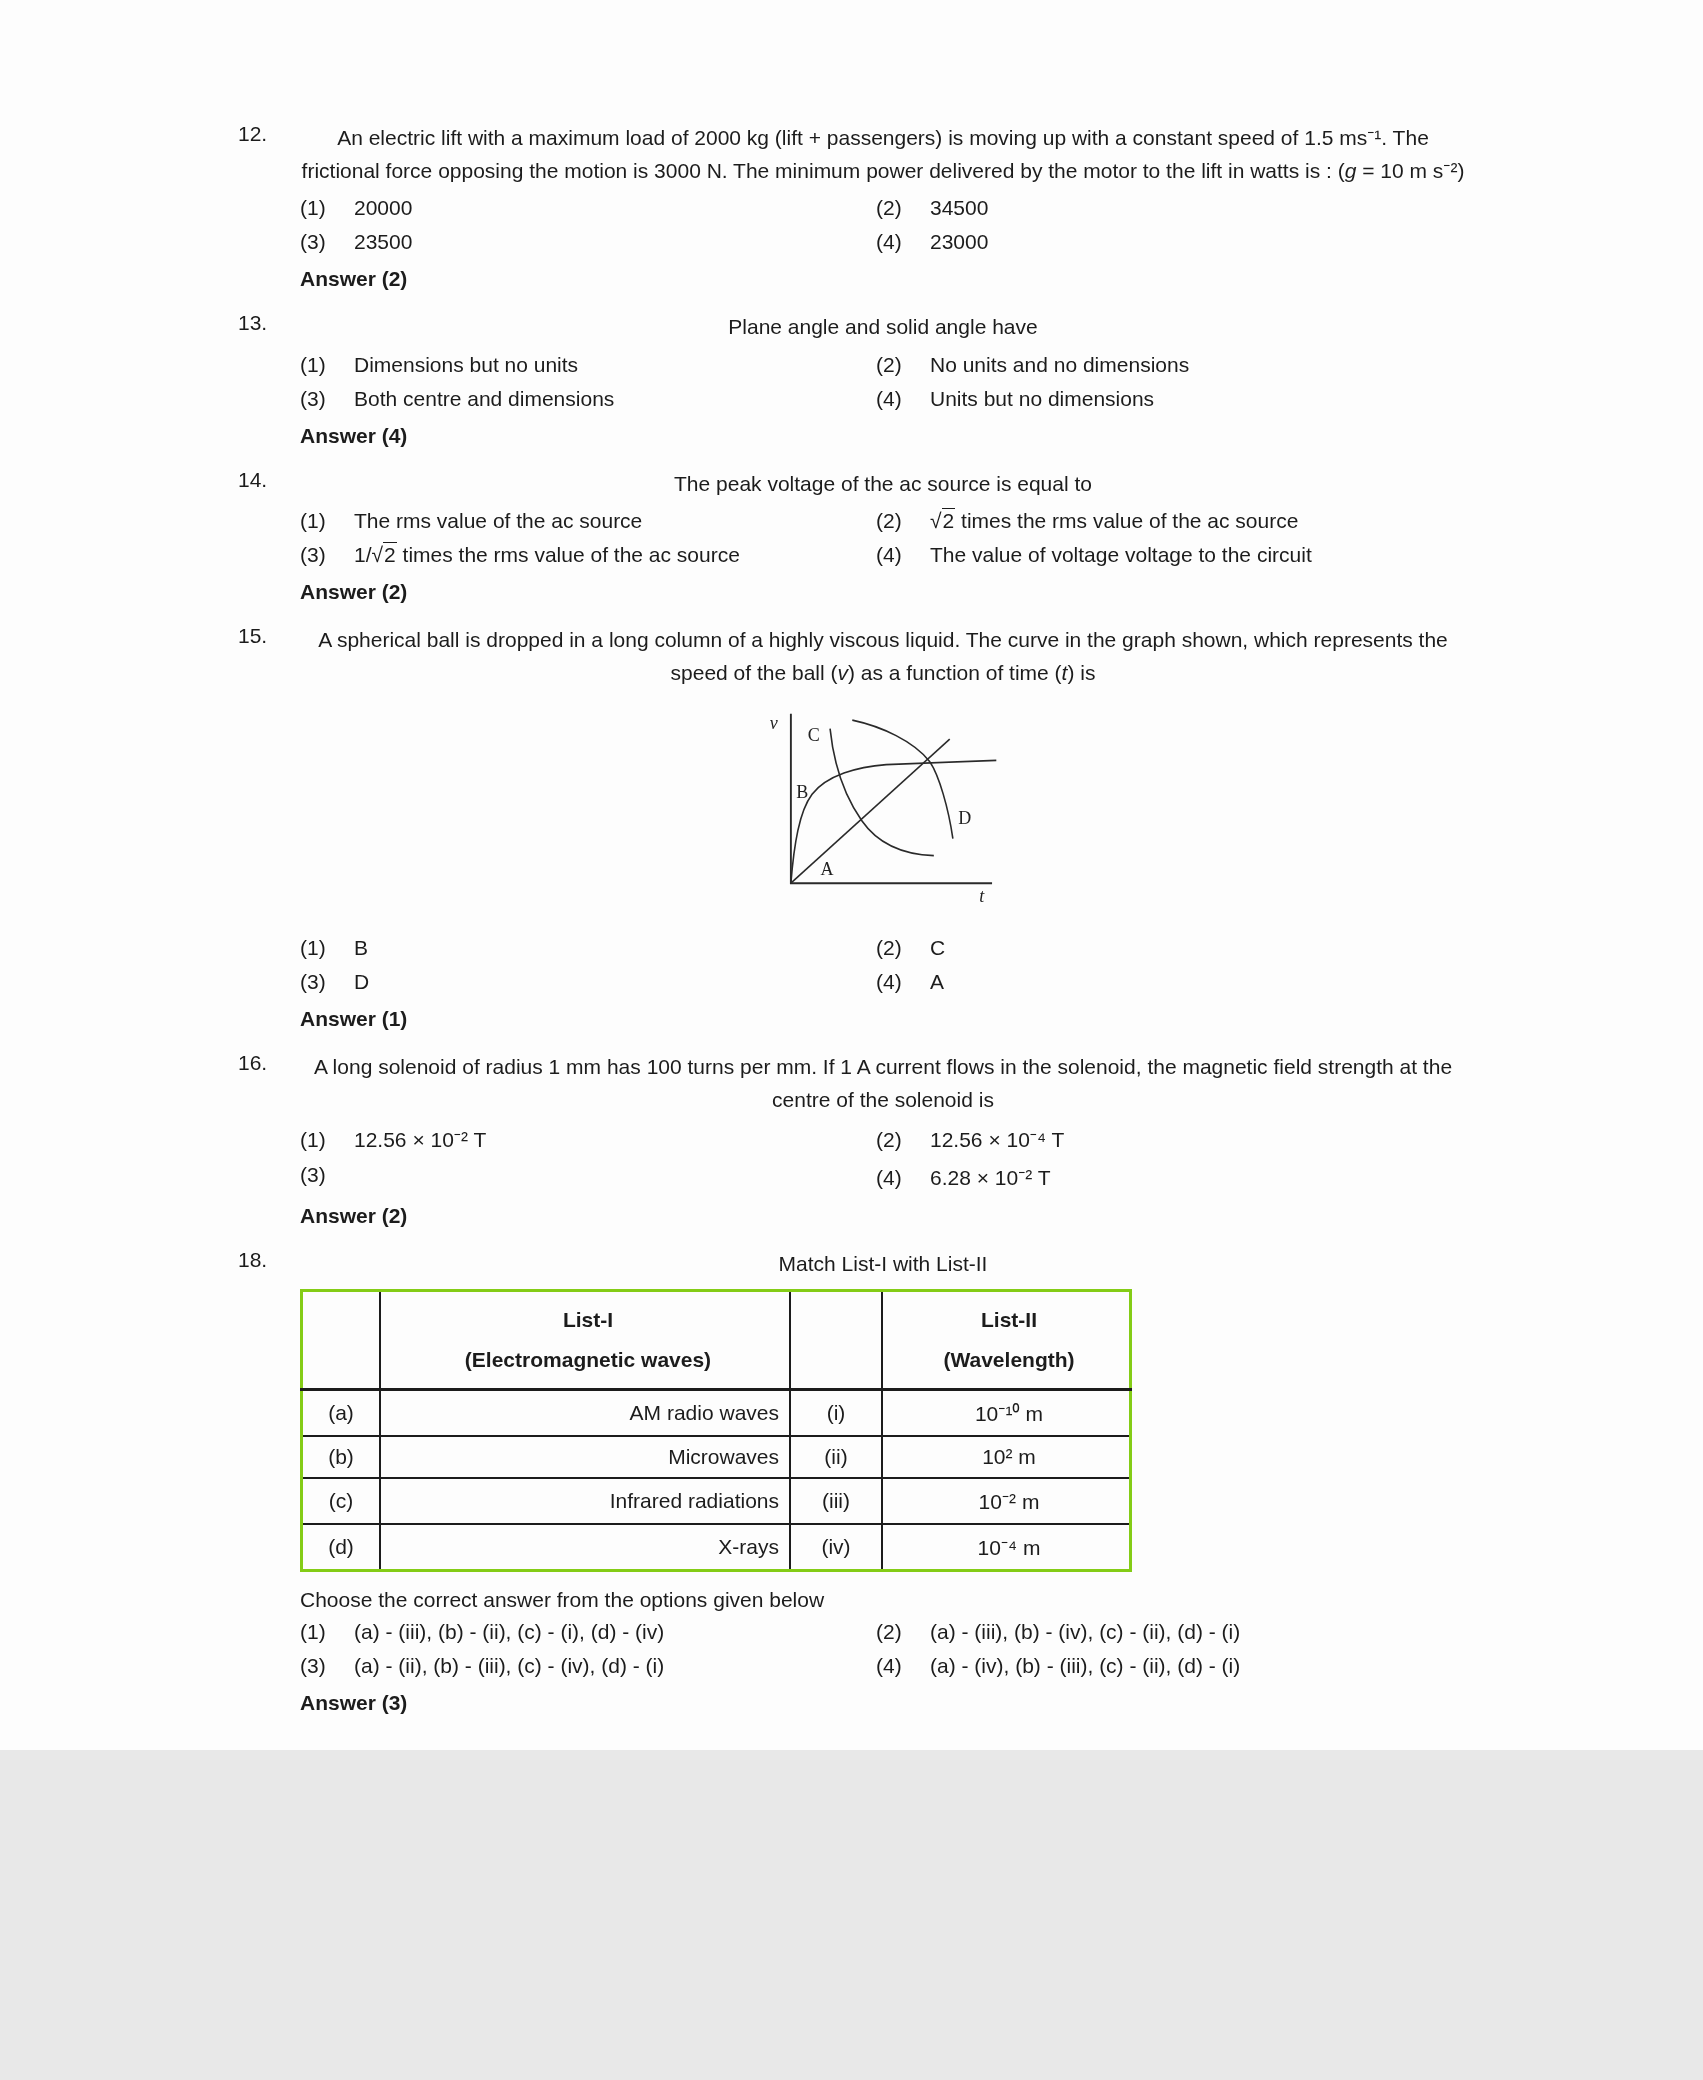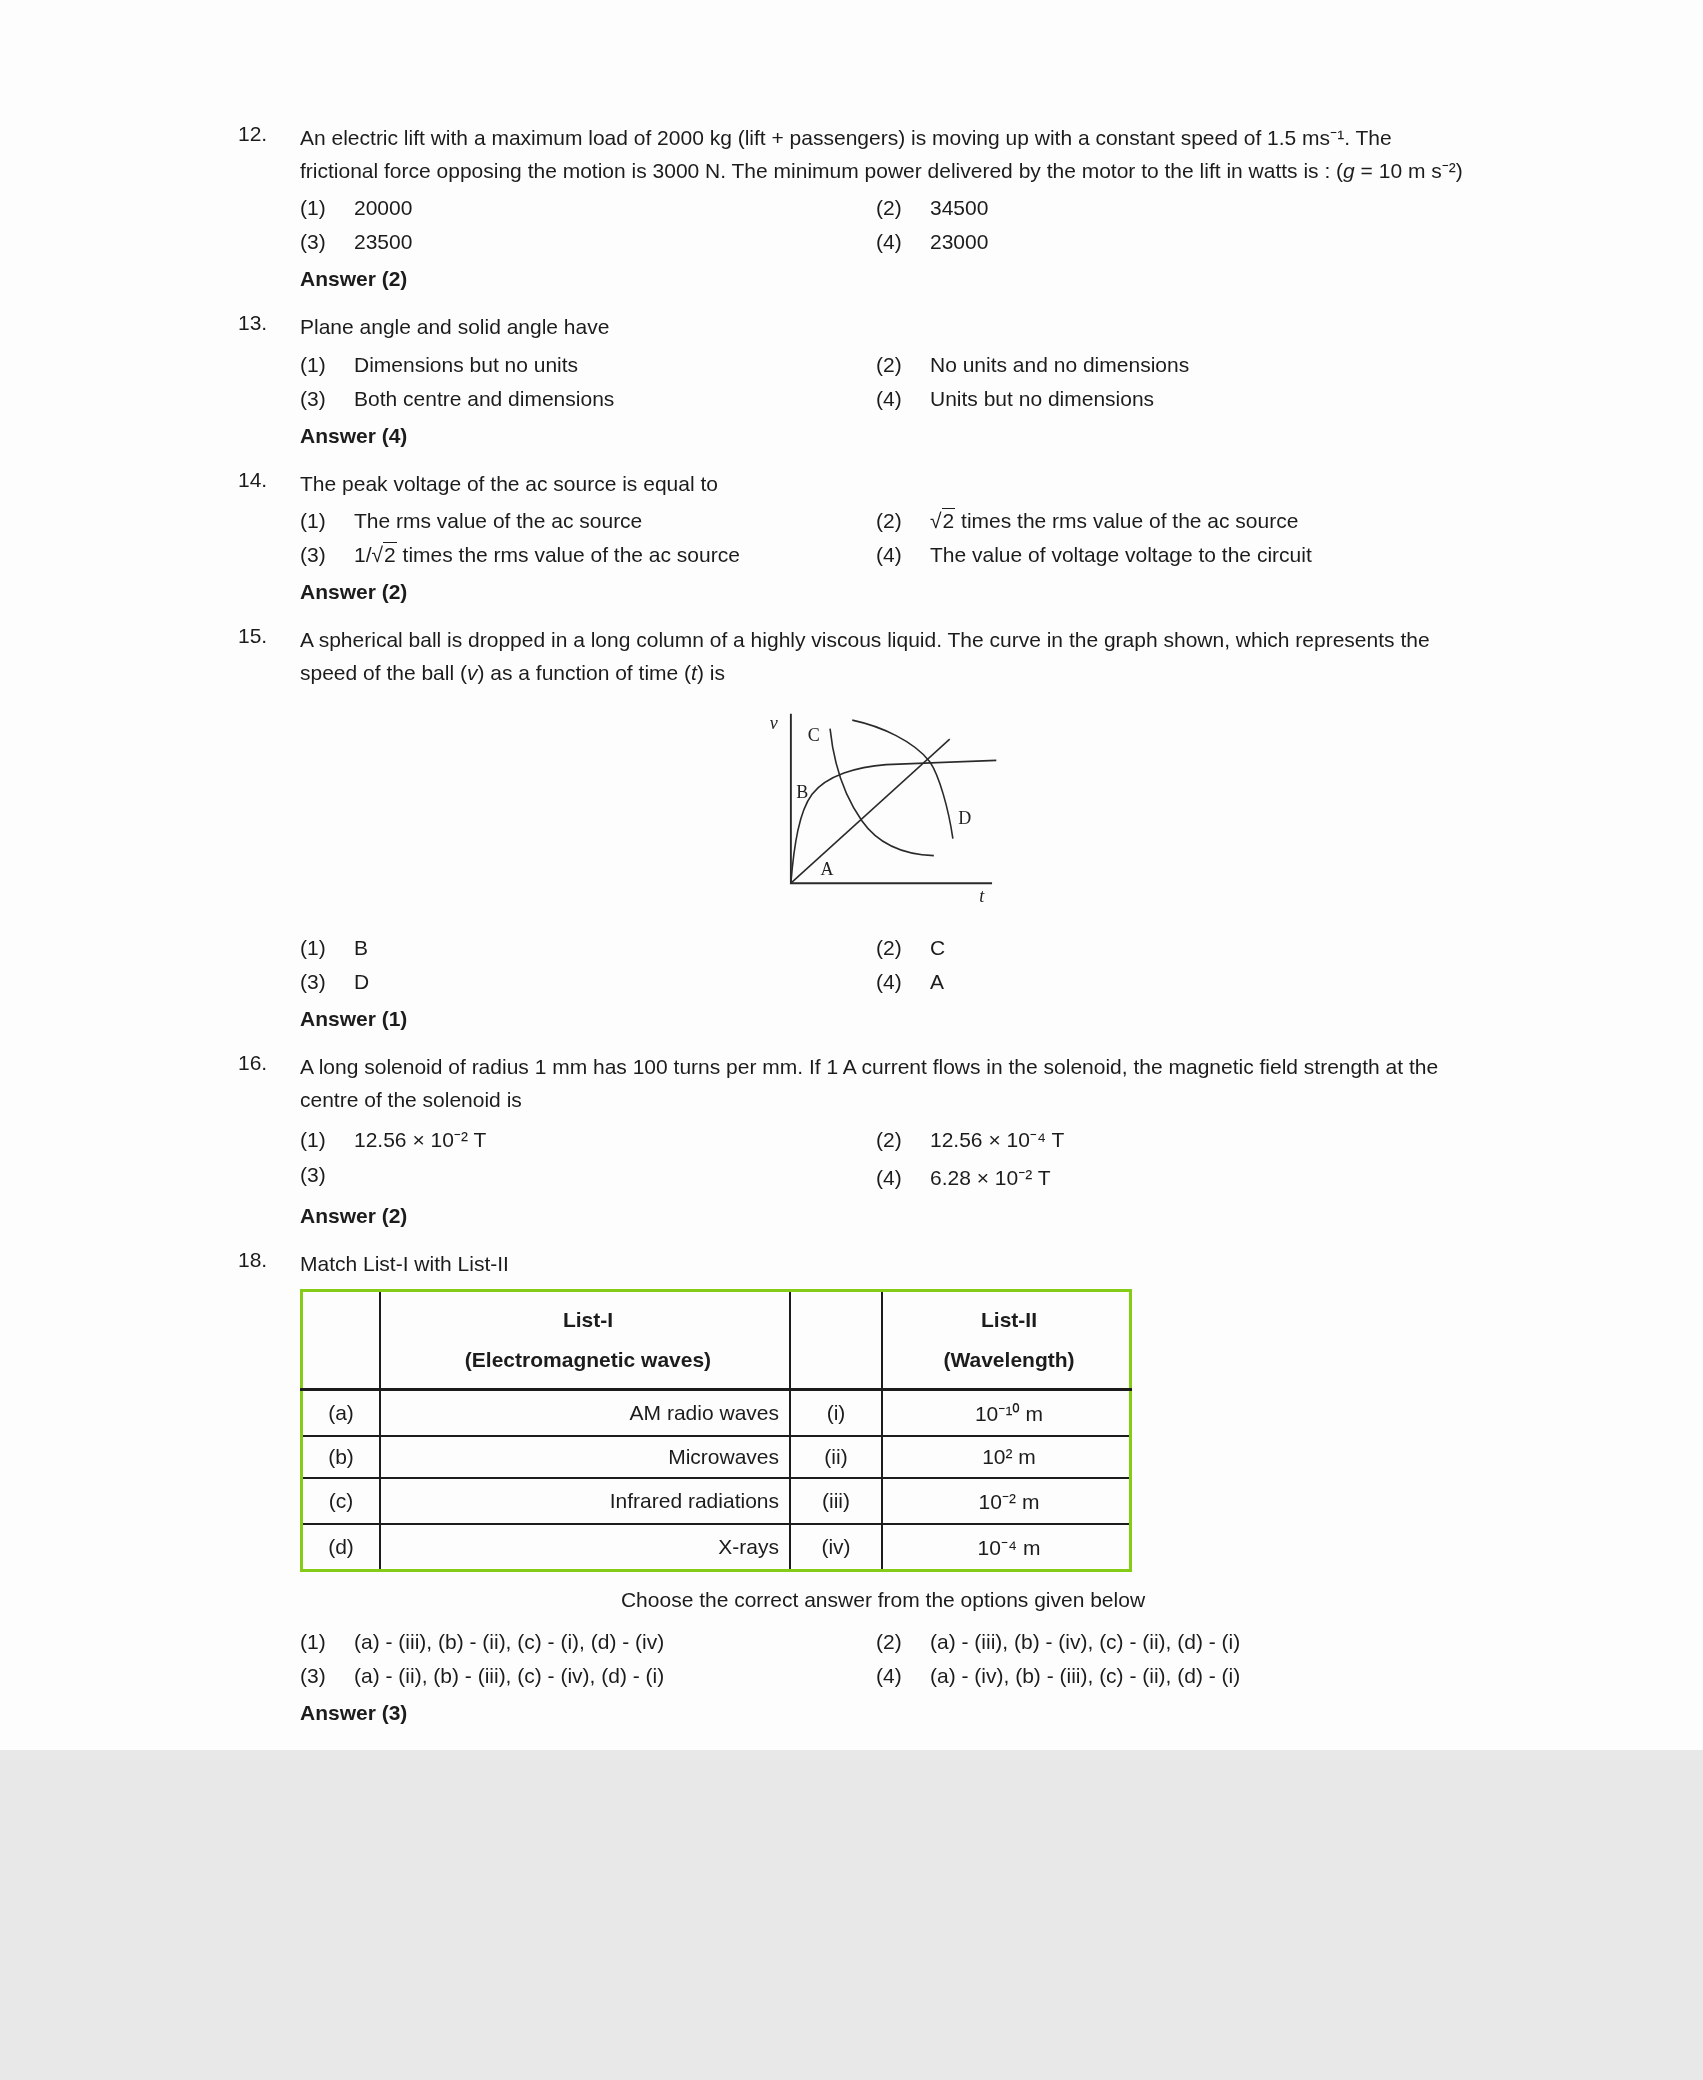--- a/index.html
+++ b/index.html
@@ -9,21 +9,21 @@
     background:#fdfdfd;
     font-family:"Liberation Sans", sans-serif;
     font-size:21px;
     color:#1c1c1c;
     overflow:hidden;
   }
   .content { position:absolute; left:238px; top:122px; width:1228px; }
 
   .question { display:grid; grid-template-columns:62px 1fr; margin-bottom:20px; }
   .qnum { font-weight:400; }
-  .qtext { margin:0 0 4px 0; line-height:1.55; }
+  .qtext { margin:0 0 4px 0; line-height:1.55;text-align:center; }
   .opts { display:grid; grid-template-columns:576px 1fr; }
   .opt { display:grid; grid-template-columns:54px 1fr; padding:5px 0; align-items:baseline; }
   .opt .olabel { }
   .answer { font-weight:700; margin:8px 0 0 0; }
 
   
   .ov { border-top:1.6px solid #1c1c1c; padding:0 1px; }
 
   
   .graph-wrap { display:flex; justify-content:center; margin:12px 0 16px 0; }
@@ -38,21 +38,21 @@
     border:3px solid #84cc16;
   }
   .match-table th, .match-table td { border:2px solid #1c1c1c; }
   .match-table thead th { border-bottom-width:3px; padding:8px 10px; font-weight:700; text-align:center; }
   .match-table thead .hline { line-height:1.9; }
   .match-table td { padding:8px 10px; }
   .c-label { width:56px; text-align:center; }
   .c-item  { width:382px; text-align:right; padding-left:16px !important; }
   .c-roman { width:70px; text-align:center; }
   .c-value { text-align:center; padding-left:16px !important; }
-  .choose-line { margin:4px 0 10px 0; line-height:1.5;text-align:center; }
+  .choose-line { margin:4px 0 0 0; line-height:1.5; }
 
   
   .footer { position:absolute; left:170px; width:1362px; top:1793px; }
   .footer-rule { height:4px; background:#a8a8a8; }
   .page-num { text-align:center; margin-top:7px; font-size:21px; }
 </style>
 </head>
 <body>
 
 <div class="page">

